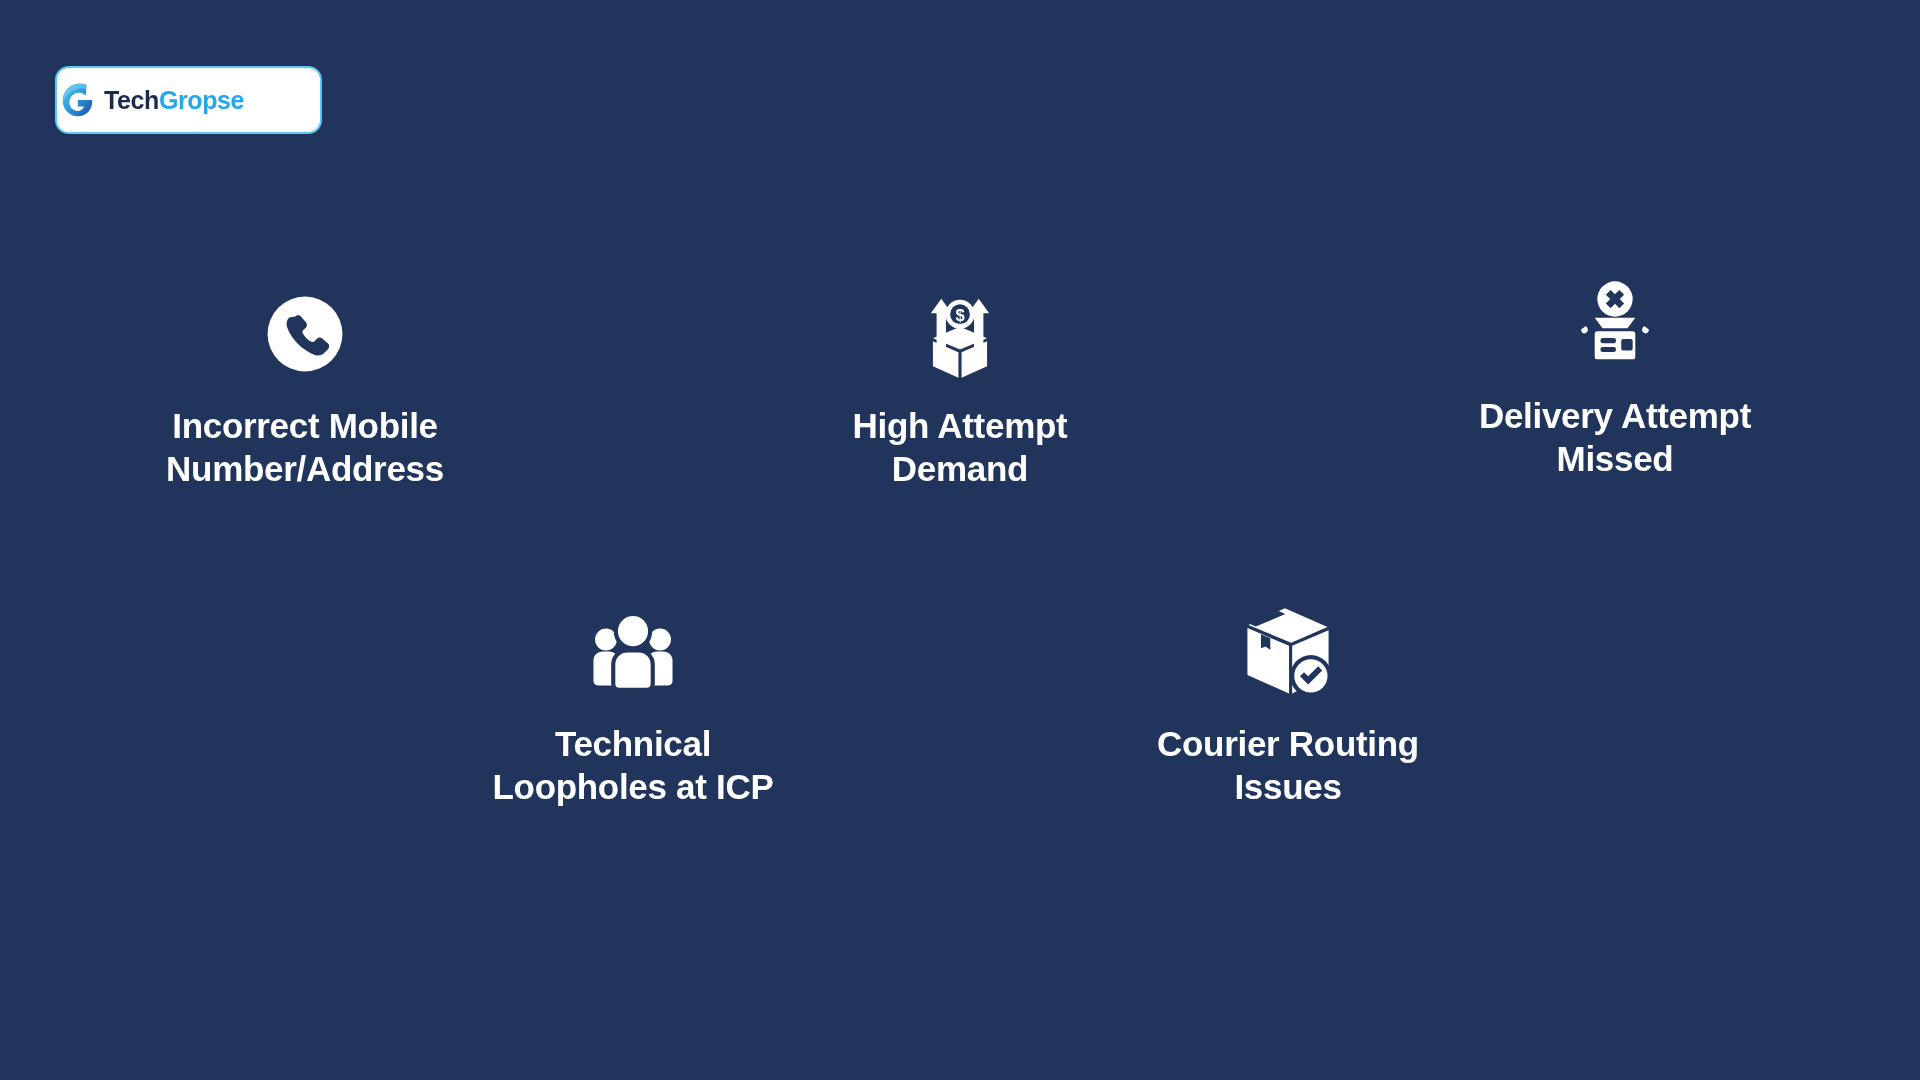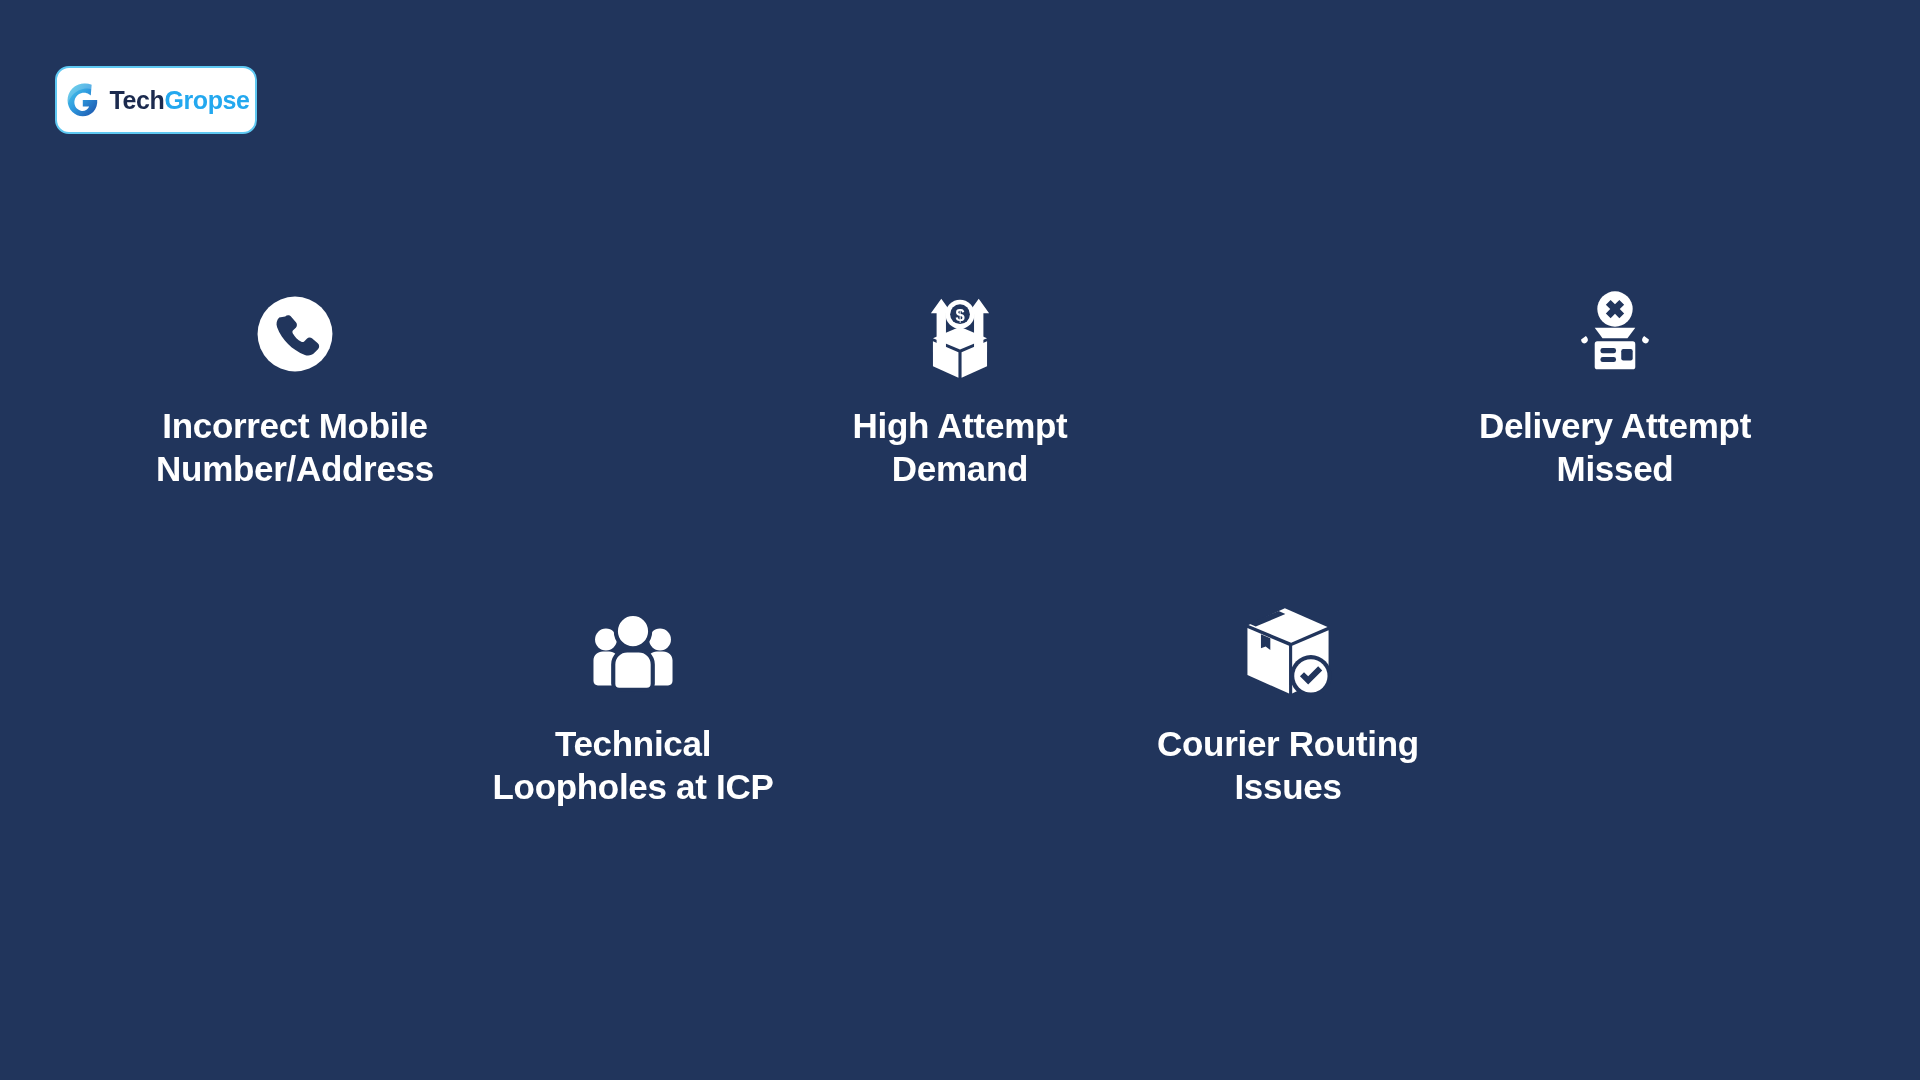--- a/index.html
+++ b/index.html
@@ -13,28 +13,27 @@
     font-family: "Liberation Sans", sans-serif;
     overflow: hidden;
     position: relative;
   }
 
   
   #logo-card {
     position: absolute;
     left: 55px;
     top: 66px;
-    width: 202px;
+    width: 267px;
     height: 68px;
     background: #ffffff;
     border: 2px solid #5ec8f2;
     border-radius: 14px;
     display: flex;
     align-items: center;
-    justify-content: center;
     gap: 7px;
     box-sizing: border-box;
   }
   #logo-mark {
     width: 40px;
     height: 40px;
     flex: 0 0 auto;
     display: block;
   }
   #logo-wordmark {
@@ -80,23 +79,23 @@
     margin-top: 18px;
     color: #ffffff;
     font-size: 35px;
     font-weight: bold;
     line-height: 1.24;
     letter-spacing: -0.3px;
     white-space: pre-line;
   }
 
   
-  #feature-0 { left: 295px; top: 282px; }
+  #feature-0 { left: 305px; top: 282px; }
   #feature-1 { left: 960px; top: 282px; }
-  #feature-2 { left: 1615px; top: 282px; }
+  #feature-2 { left: 1615px; top: 272px; }
   
   #feature-3 { left: 633px; top: 600px; }
   #feature-4 { left: 1288px; top: 600px; }
 </style>
 </head>
 <body>
 
 <div id="logo-card">
   <svg id="logo-mark" viewBox="0 0 100 100" aria-hidden="true">
     <defs>

